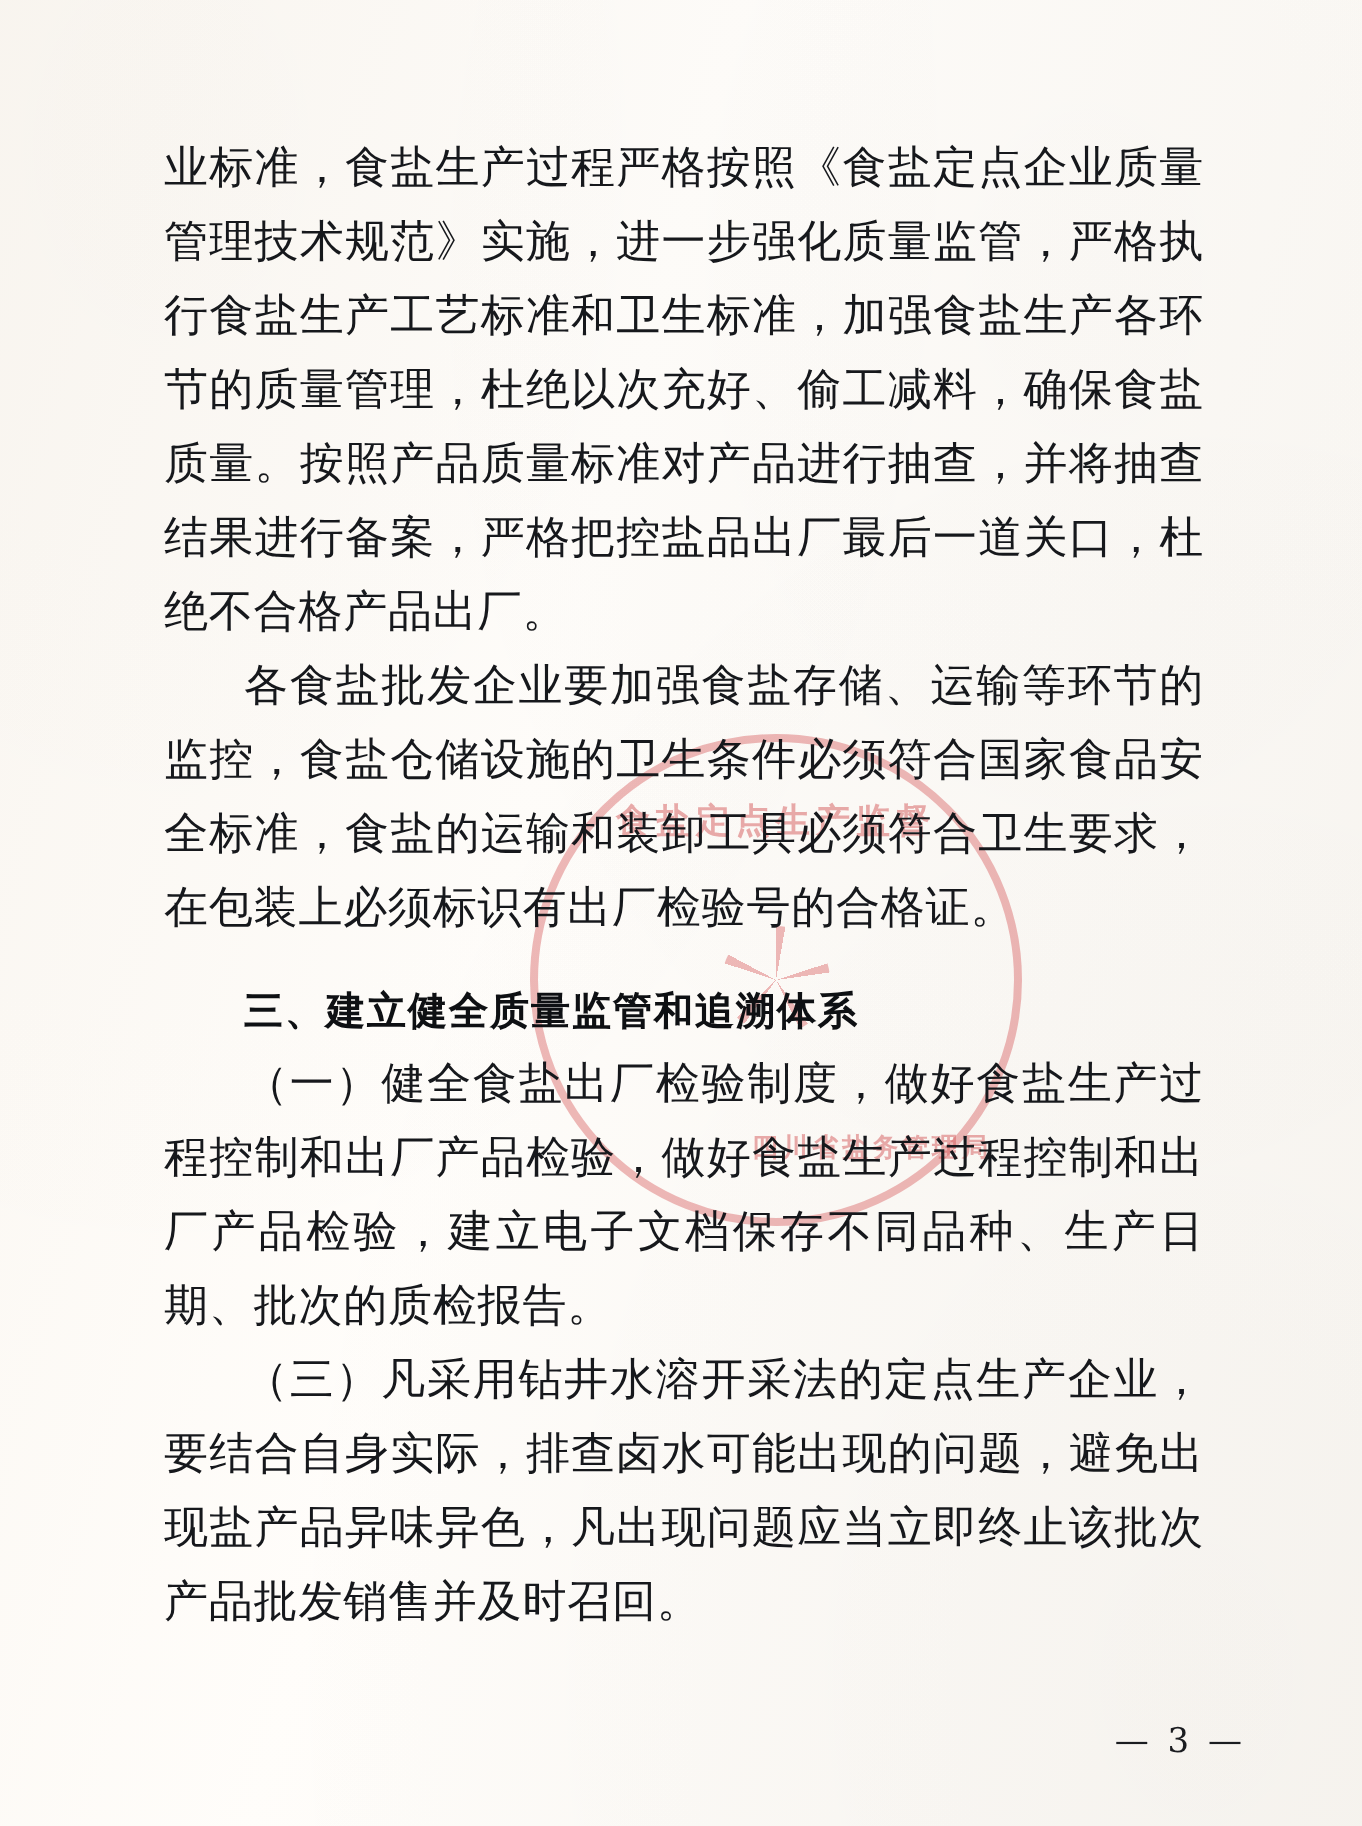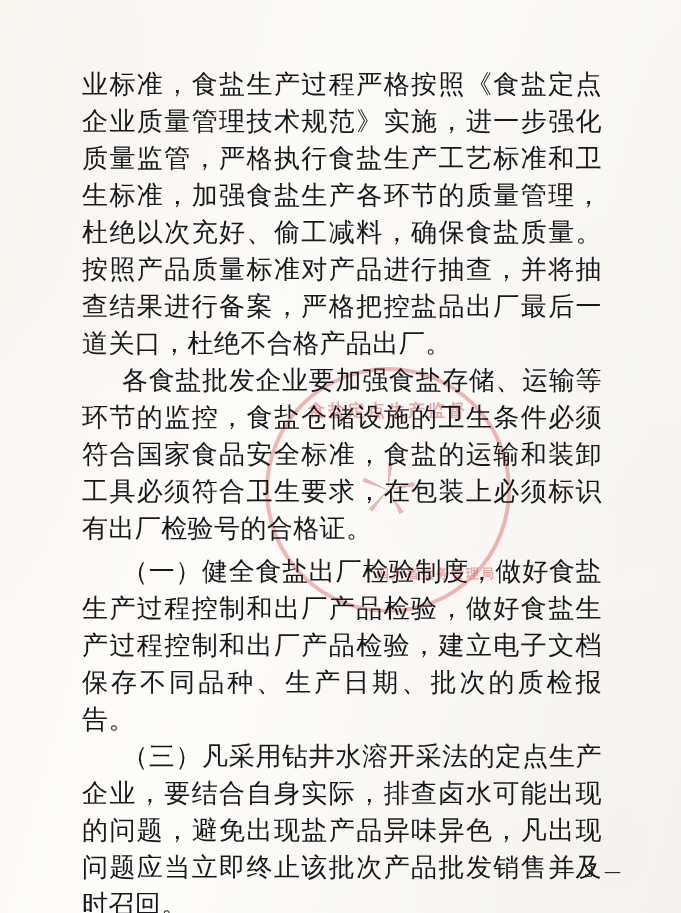--- a/index.html
+++ b/index.html
@@ -86,21 +86,21 @@
 
   .content {
     position: absolute;
     left: 82px;
     top: 66px;
     width: 520px;
     z-index: 3;
   }
   p.para {
     margin: 0 0 0px 0;
-    font-size: 26px;
+    font-size: 22px;
     line-height: 37px;
     color: #16181c;
     text-align: justify;
     text-justify: inter-ideograph;
     letter-spacing: 0.4px;
     font-family: "DejaVu Serif", "Liberation Serif", serif;
   }
   p.para.indent {
     text-indent: 40px;
   }
@@ -134,19 +134,20 @@
 
   <div class="seal">
     <div class="seal-text-top">食盐定点生产监督</div>
     <div class="seal-text-bottom">四川省盐务管理局</div>
   </div>
 
   <div class="content">
     <p class="para">业标准，食盐生产过程严格按照《食盐定点企业质量管理技术规范》实施，进一步强化质量监管，严格执行食盐生产工艺标准和卫生标准，加强食盐生产各环节的质量管理，杜绝以次充好、偷工减料，确保食盐质量。按照产品质量标准对产品进行抽查，并将抽查结果进行备案，严格把控盐品出厂最后一道关口，杜绝不合格产品出厂。</p>
     <p class="para indent">各食盐批发企业要加强食盐存储、运输等环节的监控，食盐仓储设施的卫生条件必须符合国家食品安全标准，食盐的运输和装卸工具必须符合卫生要求，在包装上必须标识有出厂检验号的合格证。</p>
     <div class="gap-sm"></div>
+    <p class="heading">三、建立健全质量监管和追溯体系</p>
     <p class="para indent">（一）健全食盐出厂检验制度，做好食盐生产过程控制和出厂产品检验，做好食盐生产过程控制和出厂产品检验，建立电子文档保存不同品种、生产日期、批次的质检报告。</p>
     <p class="para indent">（三）凡采用钻井水溶开采法的定点生产企业，要结合自身实际，排查卤水可能出现的问题，避免出现盐产品异味异色，凡出现问题应当立即终止该批次产品批发销售并及时召回。</p>
 
   </div>
 
   <div class="page-number">— 3 —</div>
 </div>
 
 </body></html>

